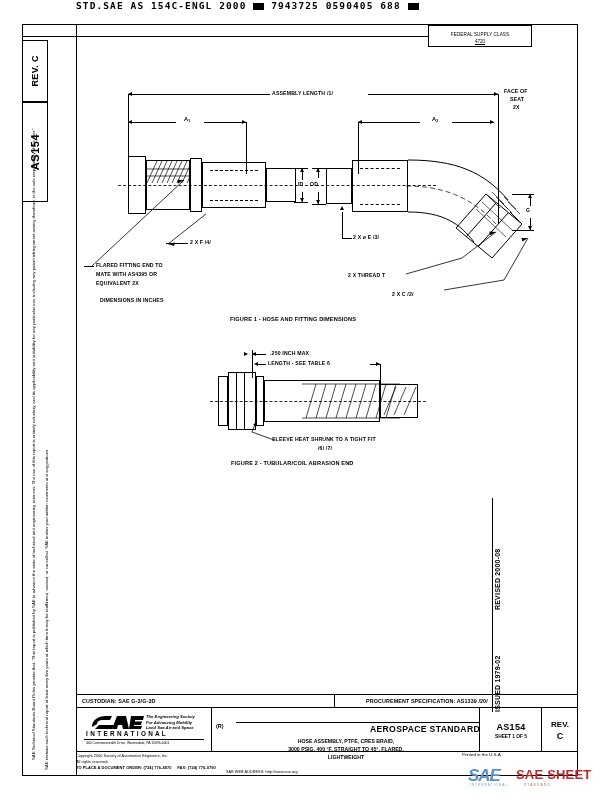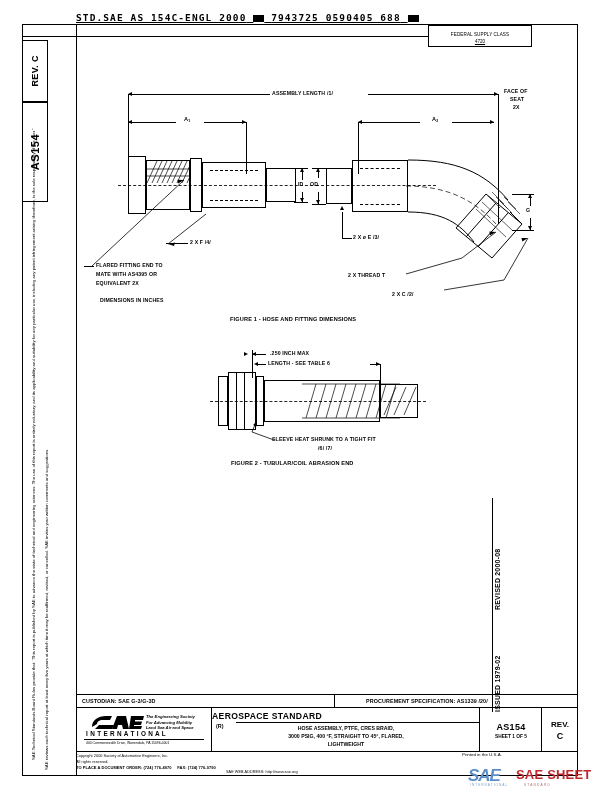--- a/index.html
+++ b/index.html
@@ -17,22 +17,22 @@
   .hl{height:1px;}           
   .vl{width:1px;}            
   .box{position:absolute;border:1px solid #000;box-sizing:border-box;}
   .ctr{display:flex;align-items:center;justify-content:center;text-align:center;}
   .vert{writing-mode:vertical-rl;transform:rotate(180deg);white-space:nowrap;}
   .tiny{font-size:4.2px;line-height:1.32;}
   .xtiny{font-size:3.4px;line-height:1.3;}
 
   
   #hdrcode{
-    left:76px;top:12px;font-size:9.5px;letter-spacing:1.1px;
-    font-family:"DejaVu Sans Mono", monospace;font-weight:700;white-space:nowrap;text-decoration:underline;
+    left:76px;top:0;font-size:9.5px;letter-spacing:1.1px;
+    font-family:"DejaVu Sans Mono", monospace;font-weight:700;white-space:nowrap;
   }
   .blk{display:inline-block;width:11px;height:7px;background:#000;vertical-align:-1px;}
 
   
   #fsc{left:428px;top:25px;width:104px;height:22px;}
   #fsc .l1{font-size:4.6px;letter-spacing:.1px;margin-top:4px;}
   #fsc .l2{font-size:4.6px;margin-top:2px;text-decoration:underline;}
 
   
   #frameOuter{left:22px;top:24px;width:556px;height:752px;border:1px solid #000;box-sizing:border-box;}
@@ -74,21 +74,21 @@
   #tbTop{left:76px;top:694px;width:502px;height:14px;}
   #tbTop .cell{position:absolute;top:0;height:14px;display:flex;align-items:center;font-size:5.4px;font-weight:700;letter-spacing:.1px;}
   #tbMain{left:76px;top:708px;width:502px;height:44px;}
   .tbcell{position:absolute;box-sizing:border-box;}
 
   #saeLogoBox{left:0;top:0;width:136px;height:44px;}
   #stdBox{left:136px;top:0;width:268px;height:44px;}
   #docBox{left:404px;top:0;width:62px;height:44px;}
   #revBox2{left:466px;top:0;width:36px;height:44px;}
 
-  #stdTitle{font-size:8.6px;font-weight:700;letter-spacing:.35px;text-align:left;margin-top:3px;}
+  #stdTitle{font-size:8.6px;font-weight:700;letter-spacing:.35px;text-align:right;margin-top:16px;}
   #stdDesc{font-size:5.2px;font-weight:700;text-align:center;line-height:1.55;margin-top:2.5px;}
   #rParen{position:absolute;left:4px;top:15px;font-size:5.4px;font-weight:700;}
 
   #docNum{font-size:9px;font-weight:700;letter-spacing:.3px;}
   #docSheet{font-size:4.8px;font-weight:700;margin-top:2px;}
   #revLbl{font-size:8px;font-weight:700;}
   #revVal{font-size:9px;font-weight:700;margin-top:2px;}
 
   
   #copy{left:76px;top:754px;width:300px;}

